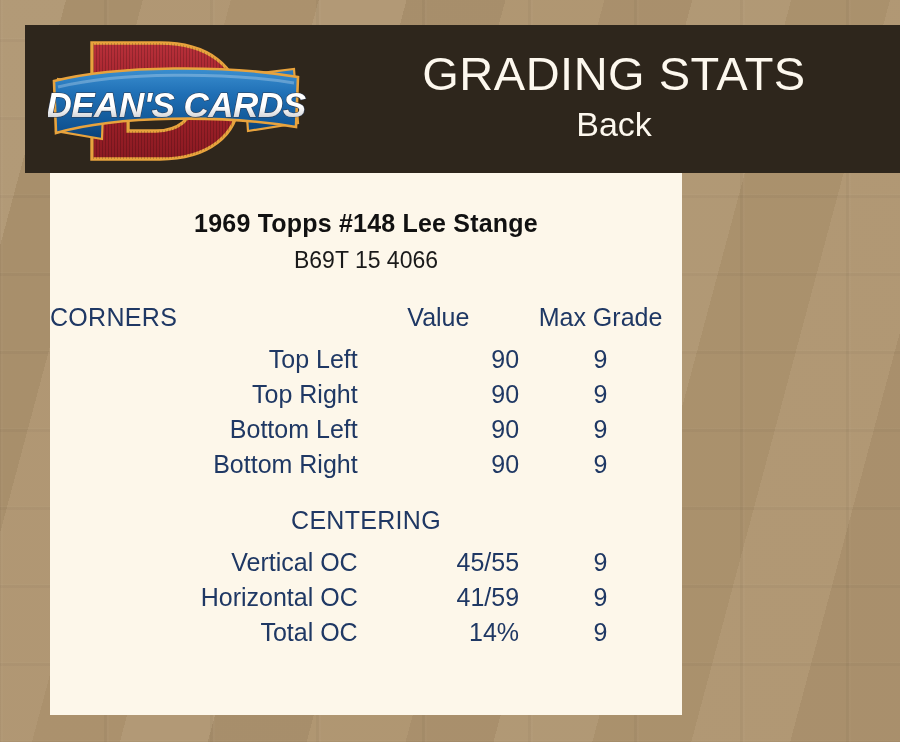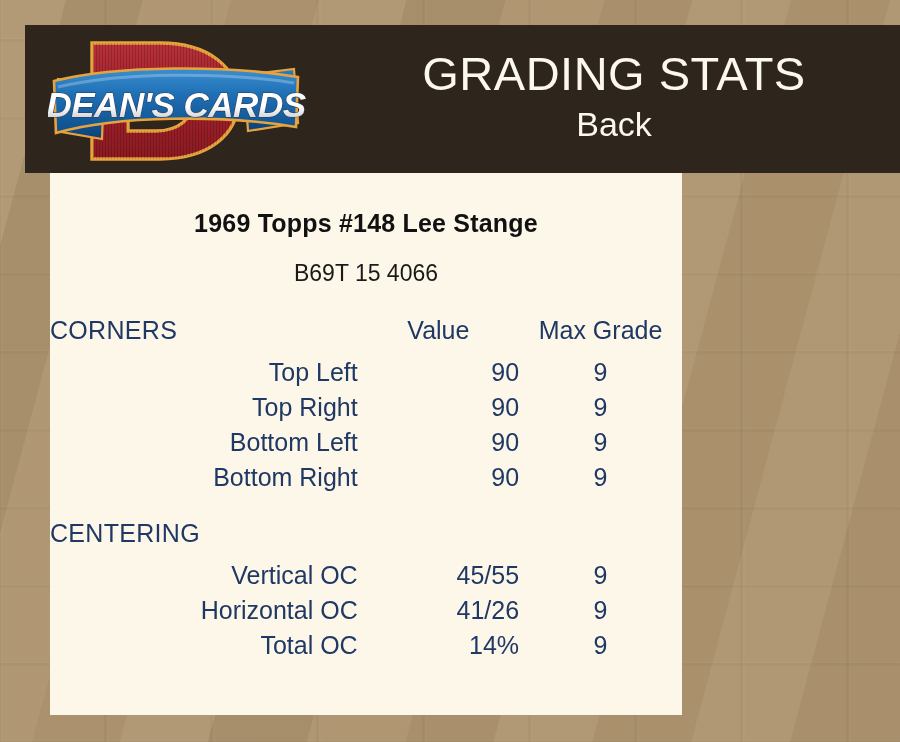--- a/index.html
+++ b/index.html
@@ -98,21 +98,21 @@
     text-align: center;
     margin-top: 36px;
     font-size: 25px;
     font-weight: bold;
     color: #111111;
     letter-spacing: 0.2px;
   }
 
   #card-serial {
     text-align: center;
-    margin-top: 22px;
+    margin-top: 9px;
     font-size: 23px;
     font-weight: normal;
     color: #1a1a1a;
   }
 
   
   #stats-table {
     margin-top: 29px;
     width: 100%;
     border-collapse: collapse;
@@ -143,21 +143,21 @@
     margin-top: 20px;
   }
   tr.header-row th.col-head-value { text-align: center; padding-right: 6px; }
   tr.header-row th.col-head-max   { text-align: center; padding-right: 2px; }
 
   tr.section-row td {
     height: 42px;
     font-size: 25px;
     font-weight: bold;
     color: #1f3864;
-    text-align: left;
+    text-align: center;
     padding-left: 103px;
     letter-spacing: 0.3px;
   }
 
   tr.data-row td {
     height: 35px;
     font-size: 25px;
     color: #1f3864;
   }
   tr.data-row td.label {
@@ -290,21 +290,21 @@
           <tr class="section-row">
             <td colspan="3">CENTERING</td>
           </tr>
           <tr class="data-row">
             <td class="label">Vertical OC</td>
             <td class="value">45/55</td>
             <td class="max">9</td>
           </tr>
           <tr class="data-row">
             <td class="label">Horizontal OC</td>
-            <td class="value">41/26</td>
+            <td class="value">41/59</td>
             <td class="max">9</td>
           </tr>
           <tr class="data-row">
             <td class="label">Total OC</td>
             <td class="value">14%</td>
             <td class="max">9</td>
           </tr>
         </tbody>
     </table>
 

